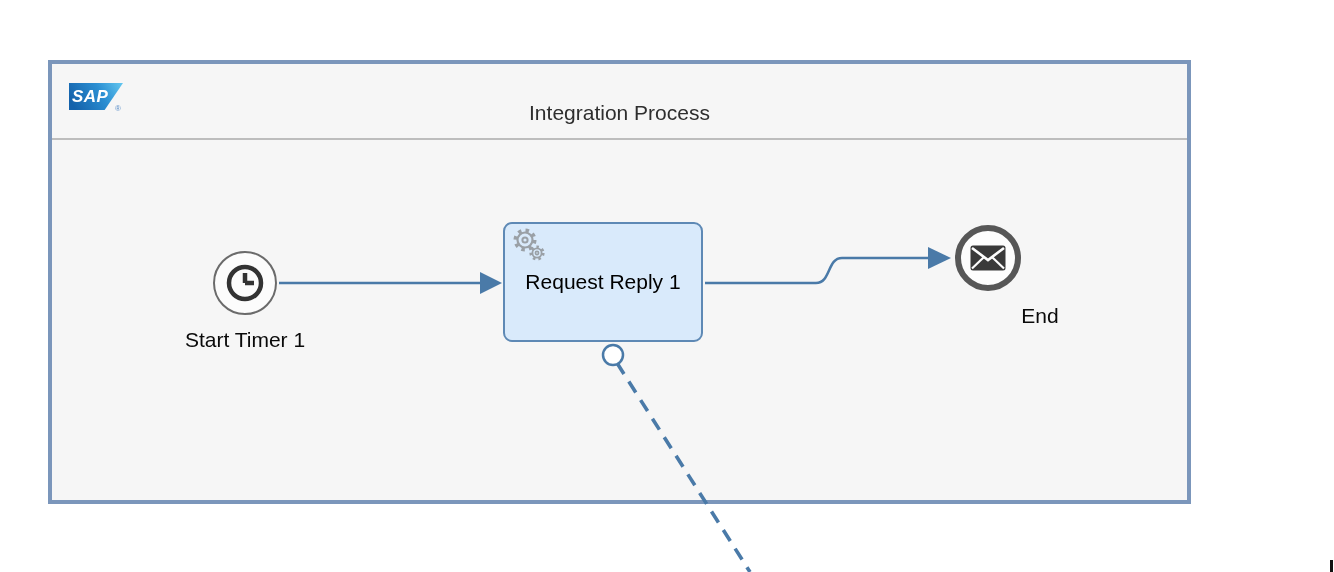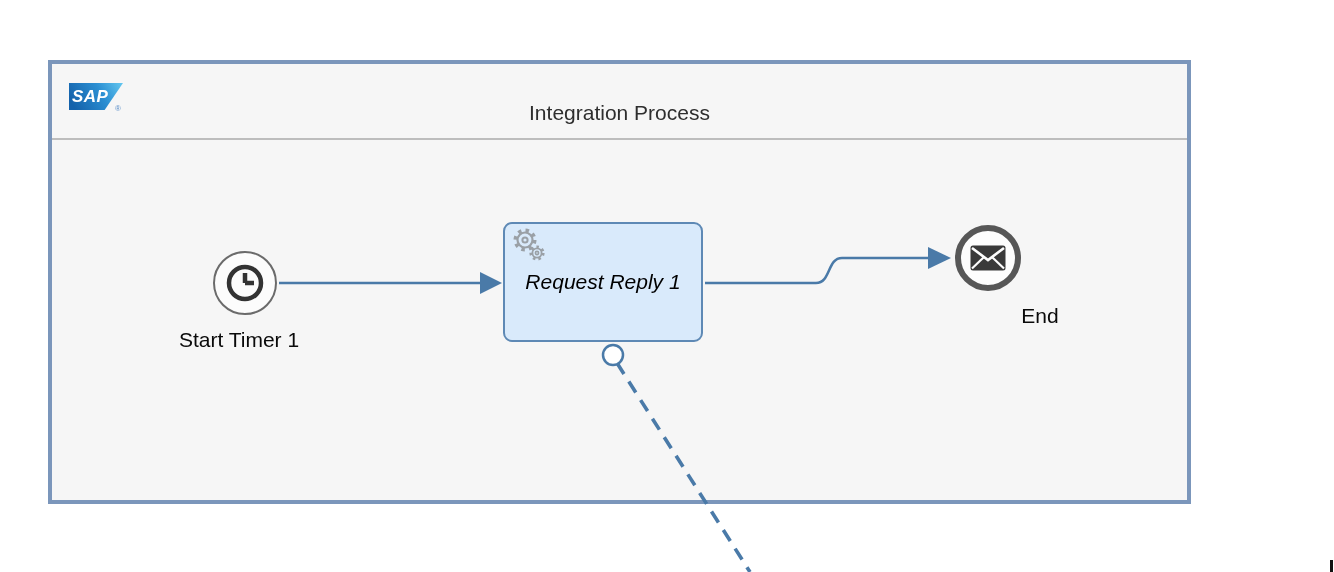--- a/index.html
+++ b/index.html
@@ -41,30 +41,30 @@
   .flow.dashed{stroke-width:3.6;stroke-dasharray:13 9;}
   .arrowhead{fill:var(--connector);stroke:none;}
   .connection-point{fill:#ffffff;stroke:var(--connector);stroke-width:2.5;}
 
   
   .start-event{position:absolute;left:213px;top:251px;width:64px;height:64px;
     border:2px solid #6b6b6b;border-radius:50%;background:#fcfcfc;z-index:3;
     display:flex;align-items:center;justify-content:center;}
   .task{position:absolute;left:503px;top:222px;width:200px;height:120px;
     background:var(--task-fill);border:2px solid var(--task-border);border-radius:9px;
-    z-index:3;display:flex;align-items:center;justify-content:center;font-style:italic;}
+    z-index:3;display:flex;align-items:center;justify-content:center;}
   .task-label{font-size:21px;color:#000;}
   .task-type-icon{position:absolute;left:7px;top:3px;width:34px;height:34px;}
   .end-event{position:absolute;left:955px;top:225px;width:66px;height:66px;
     border:6px solid var(--event-ring);border-radius:50%;background:#fdfdfd;z-index:3;
     display:flex;align-items:center;justify-content:center;}
 
   .node-label{position:absolute;z-index:4;font-size:21px;color:#0a0a0a;
     transform:translateX(-50%);white-space:nowrap;}
-  .label-start{left:239px;top:328px;}
+  .label-start{left:245px;top:328px;}
   .label-end{left:1040px;top:304px;}
   .edge-label{position:absolute;z-index:4;font-size:21px;color:#2c2c2c;
     transform:translateX(-50%);left:643px;top:499px;white-space:nowrap;}
 
   .artifact-fragment{position:absolute;left:1330px;top:560px;width:3px;height:12px;
     background:#111;z-index:5;}
 </style>
 </head>
 <body>
 

